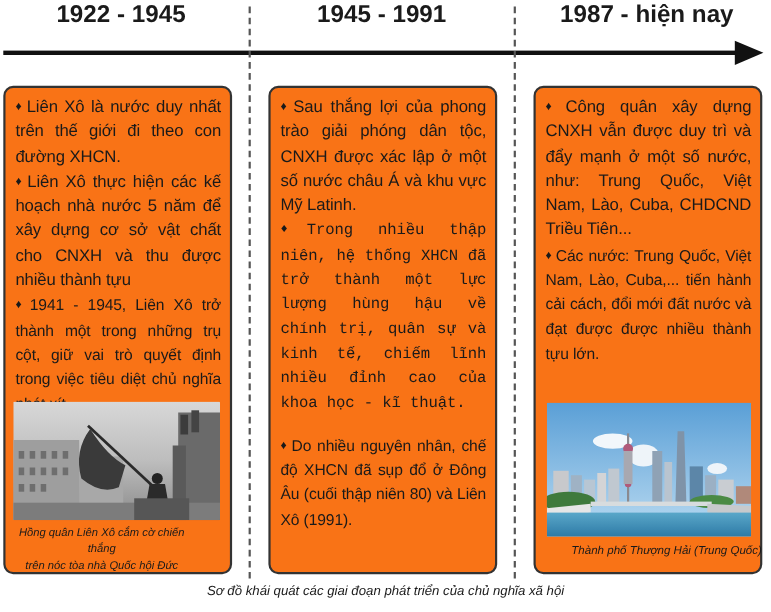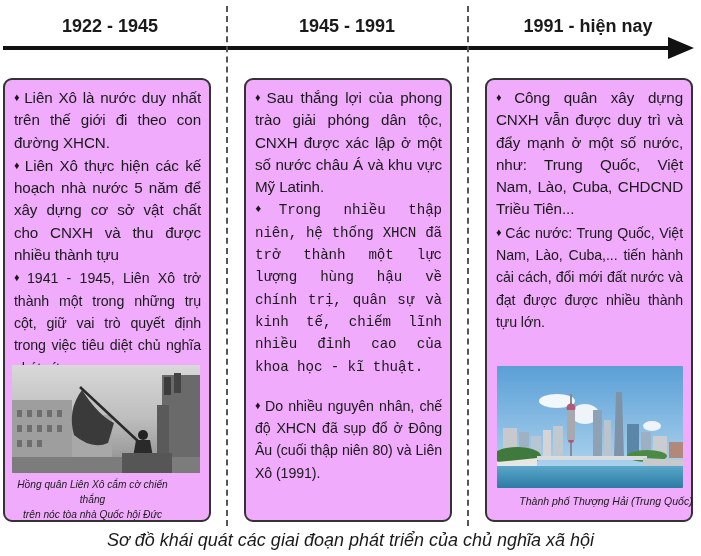--- a/index.html
+++ b/index.html
@@ -1,56 +1,56 @@
 <!DOCTYPE html>
 <html><head>
 <meta charset="utf-8">
 <style>
   * { box-sizing: border-box; margin: 0; padding: 0; }
   body {
     width: 701px; height: 556px; background: #ffffff; position: relative; overflow: hidden;
     font-family: "Liberation Sans", "DejaVu Sans", sans-serif; color: #1a1a1a;
   }
   .period-title {
-    position: absolute; top: 16px; font-weight: bold; font-size: 18px; text-align: center; width: 220px;
+    position: absolute; top: 0; font-weight: bold; font-size: 22px; text-align: center; width: 220px;
   }
   .timeline-line {
     position: absolute; left: 3px; top: 46px; width: 672px; height: 4px; background: #111;
   }
   .timeline-arrow {
     position: absolute; left: 668px; top: 37px; width: 0; height: 0;
     border-top: 11px solid transparent; border-bottom: 11px solid transparent; border-left: 26px solid #111;
   }
   .divider {
     position: absolute; top: 6px; height: 520px; width: 0; border-left: 2px dashed #555;
   }
   .box {
     position: absolute; top: 78px; height: 444px; width: 208px;
-    border: 2px solid #333; border-radius: 9px; background: #f0abfc; padding: 6px 8px 0 9px;
+    border: 2px solid #333; border-radius: 9px; background: #f97316; padding: 6px 8px 0 9px;
   }
   .box p {
     font-size: 15.2px; line-height: 22.3px; text-align: justify; text-align-last: left; letter-spacing: -0.1px;
   }
   .box p .bullet { font-size: 11px; vertical-align: 2px; margin-right: 3px; }
   .photo {
     position: absolute; border-radius: 1px; overflow: hidden;
   }
   .caption {
     position: absolute; font-style: italic; font-size: 10.2px; line-height: 15px; text-align: center;
   }
   .figure-caption {
-    position: absolute; left: 0; width: 701px; top: 530px; font-style: italic; font-size: 18px; text-align: center;
+    position: absolute; left: 0; width: 701px; top: 530px; font-style: italic; font-size: 12px; text-align: center;
   }
 </style>
 </head>
 <body>
 
 <div class="period-title" style="left:0px;">1922 - 1945</div>
 <div class="period-title" style="left:237px;">1945 - 1991</div>
-<div class="period-title" style="left:478px;">1991 - hiện nay</div>
+<div class="period-title" style="left:478px;">1987 - hiện nay</div>
 
 <div class="timeline-line"></div>
 <div class="timeline-arrow"></div>
 
 <div class="divider" style="left:226px;"></div>
 <div class="divider" style="left:467px;"></div>
 
 <div class="box" style="left:3px;">
   <p><span class="bullet">♦</span><span>Liên Xô là nước duy nhất trên thế giới đi theo con đường XHCN.</span></p>
   <p><span class="bullet">♦</span><span>Liên Xô thực hiện các kế hoạch nhà nước 5 năm để xây dựng cơ sở vật chất cho CNXH và thu được nhiều thành tựu</span></p>

